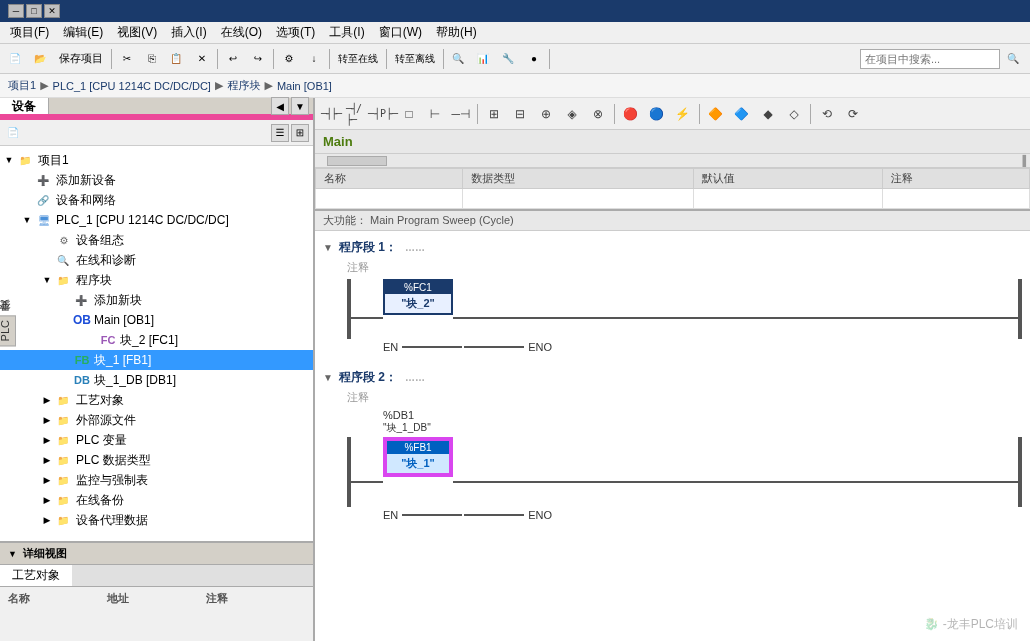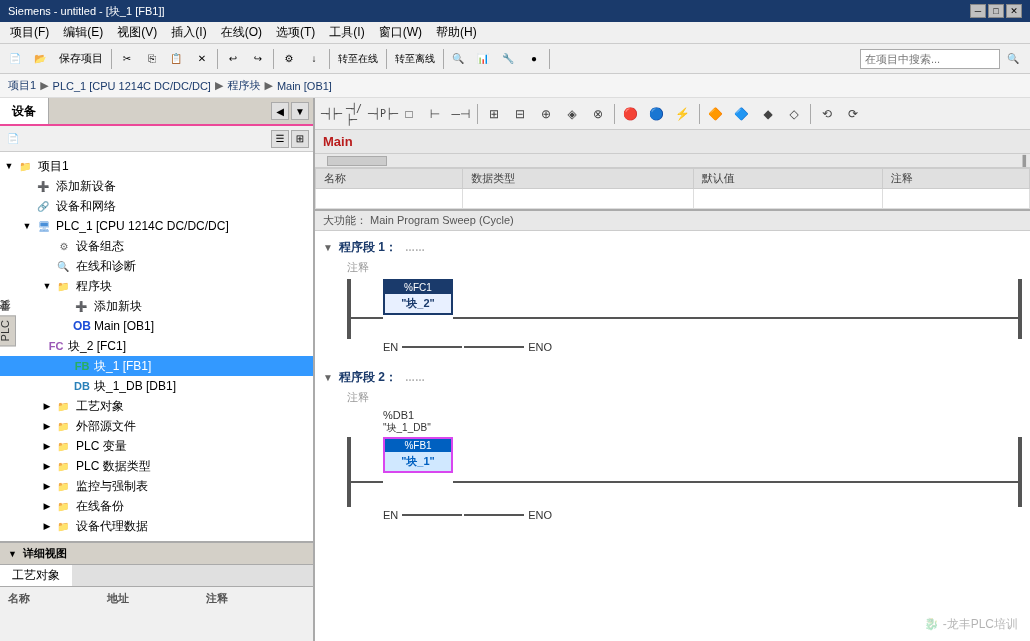--- a/index.html
+++ b/index.html
@@ -131,24 +131,24 @@
       background: #f0f0f0;
       border-right: 2px solid #aaa;
       display: flex;
       flex-direction: column;
       position: relative;
     }
 
     
     .panel-header {
       background: #d4d0c8;
-      border-bottom: 2px solid #ec4899;
+      border-bottom: 6px solid #ec4899;
       display: flex;
       align-items: stretch;
-      height: 28px;
+      height: 22px;
     }
     .panel-tab {
       padding: 4px 12px;
       font-size: 12px;
       cursor: pointer;
       border-right: 1px solid #aaa;
       display: flex;
       align-items: center;
       background: #f0f0f0;
     }
@@ -302,21 +302,21 @@
       color: #444;
     }
 
     
     .editor-header {
       background: #e8e8e8;
       border-bottom: 1px solid #ccc;
       padding: 2px 8px;
       font-size: 13px;
       font-weight: bold;
-      color: #b91c1c;
+      color: #4d7c0f;
       height: 24px;
       display: flex;
       align-items: center;
     }
 
     
     .var-table {
       border-collapse: collapse;
       width: 100%;
       font-size: 11px;
@@ -424,21 +424,20 @@
       right: 12px;
       font-size: 12px;
       color: rgba(0,0,0,0.3);
       pointer-events: none;
     }
   </style>
 </head>
 <body>
 
 <div class="title-bar">
-  <span class="title-bar-text">Siemens - untitled - [块_1 [FB1]]</span>
   <div class="title-bar-controls">
     <div class="title-btn">─</div>
     <div class="title-btn">□</div>
     <div class="title-btn">✕</div>
   </div>
 </div>
 
 <div class="menu-bar">
 <div class="menu-item">项目(F)</div>
     <div class="menu-item">编辑(E)</div>
@@ -558,21 +557,21 @@
       <div class="tree-item" style="padding-left:58px;">
         <span class="tree-toggle" style="visibility:hidden;">▶</span>
         <span class="tree-icon" style="color:#27ae60;">➕</span>
         <span>添加新块</span>
       </div>
       <div class="tree-item" style="padding-left:58px;">
         <span class="tree-toggle" style="visibility:hidden;">▶</span>
         <span class="tree-icon icon-block-ob" style="color:#1d4ed8; font-size:12px; font-weight:bold;">OB</span>
         <span>Main [OB1]</span>
       </div>
-      <div class="tree-item" style="padding-left:32px;">
+      <div class="tree-item" style="padding-left:84px;">
         <span class="tree-toggle" style="visibility:hidden;">▶</span>
         <span class="tree-icon icon-block-fc" style="color:#9b59b6; font-size:11px; font-weight:bold;">FC</span>
         <span>块_2 [FC1]</span>
       </div>
       <div class="tree-item selected" style="padding-left:58px;">
         <span class="tree-toggle" style="visibility:hidden;">▶</span>
         <span class="tree-icon icon-block-fb" style="color:#27ae60; font-size:11px; font-weight:bold;">FB</span>
         <span>块_1 [FB1]</span>
       </div>
       <div class="tree-item" style="padding-left:58px;">
@@ -750,21 +749,21 @@
             <span style="font-size:11px; color:#333; display:block;">%DB1</span>
             <span style="font-size:10px; color:#333; display:block;">"块_1_DB"</span>
           </div>
 
           <div style="display:flex; align-items:flex-start; position:relative; margin-left:24px;">
 
             <div style="width:4px; background:#555; height:70px; margin-right:0;"></div>
 
             <div style="height:2px; background:#555; width:32px; margin-top:44px;"></div>
 
-            <div class="fb-box" style="border:2px solid #d946ef; background:#d0e8ff;text-align:center;">
+            <div class="fb-box" style="border:4px solid #d946ef; background:#d0e8ff;text-align:center;">
               <div class="fb-box-header" style="background:#0060c0;">%FB1</div>
               <div class="fb-box-name" style="color:#0060c0;">"块_1"</div>
             </div>
 
             <div style="height:2px; background:#555; flex:1; margin-top:44px;"></div>
 
             <div style="width:4px; background:#555; height:70px;"></div>
           </div>
 
           <div style="margin-left:60px; margin-top:2px; display:flex; align-items:center;">

